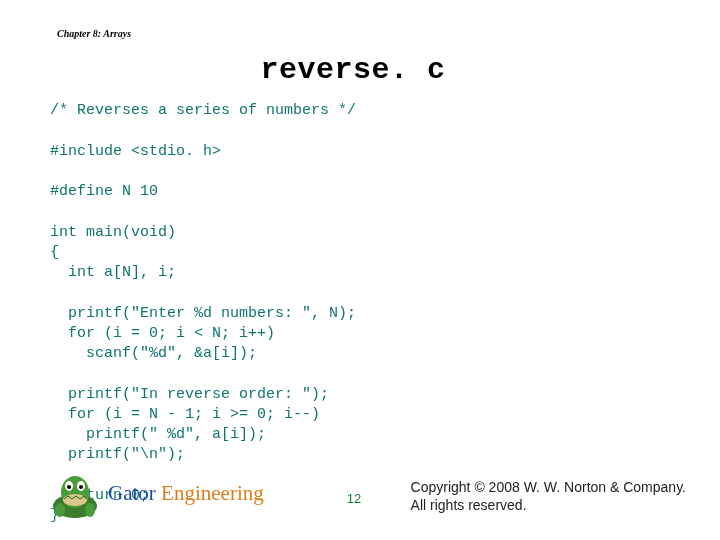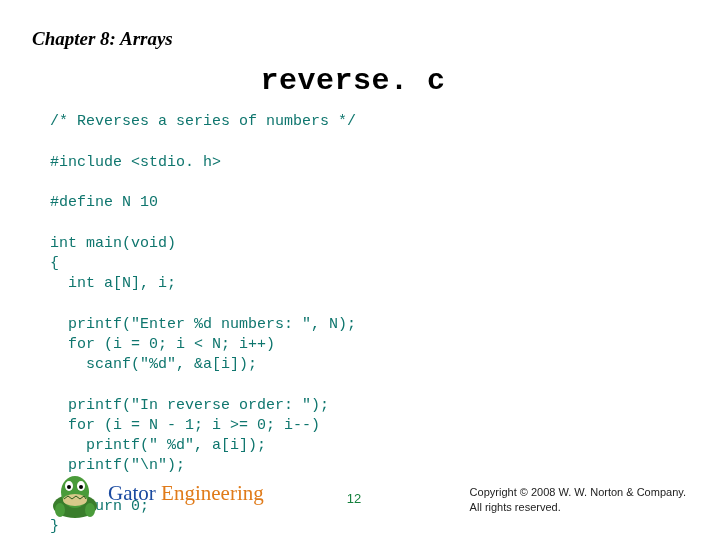--- a/index.html
+++ b/index.html
@@ -6,22 +6,22 @@
     margin: 0;
     padding: 0;
     width: 720px;
     height: 540px;
     background: #fff;
     font-family: "Times New Roman", Times, serif;
     position: relative;
     overflow: hidden;
   }
   .header {
-    padding: 28px 0 0 32px;
-    font-size: 19px;
+    padding: 28px 0 0 57px;
+    font-size: 10px;
     font-weight: bold;
     font-style: italic;
     color: #000;
   }
   .title {
     text-align: center;
     font-family: "Courier New", Courier, monospace;
     font-size: 30px;
     font-weight: bold;
     color: #000;
@@ -66,21 +66,21 @@
     bottom: 22px;
     font-family: Arial, sans-serif;
     font-size: 13px;
     color: #15803d;
   }
   .copyright {
     position: absolute;
     right: 22px;
     bottom: 14px;
     font-family: Arial, sans-serif;
-    font-size: 11px;
+    font-size: 14px;
     color: #222;
     line-height: 1.3;
     text-align: left;
   }
 </style>
 </head>
 <body>
 
 <div class="header">
   <span>Chapter 8: Arrays</span>

